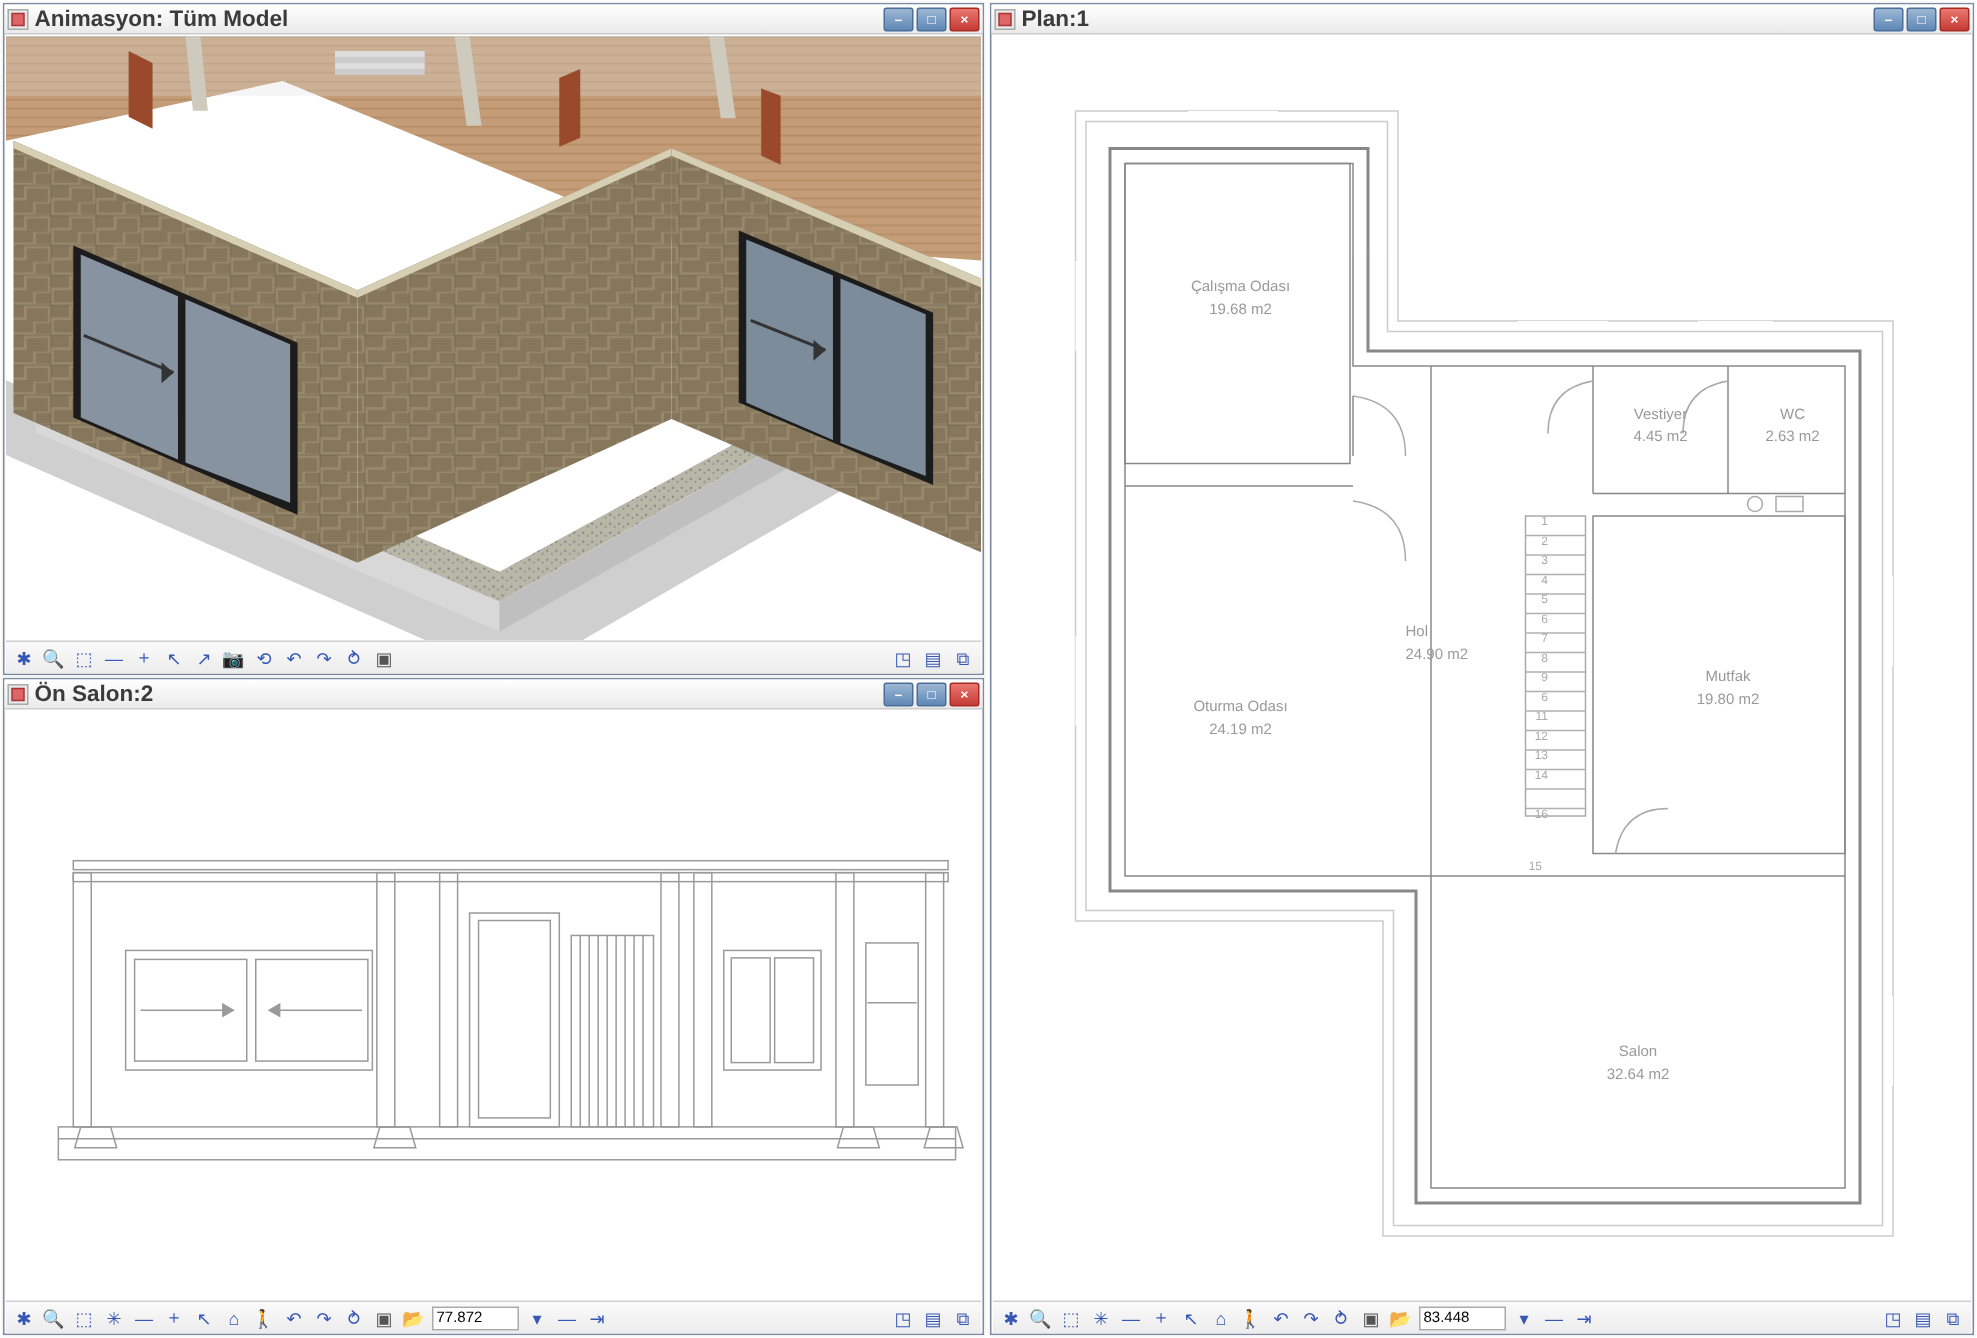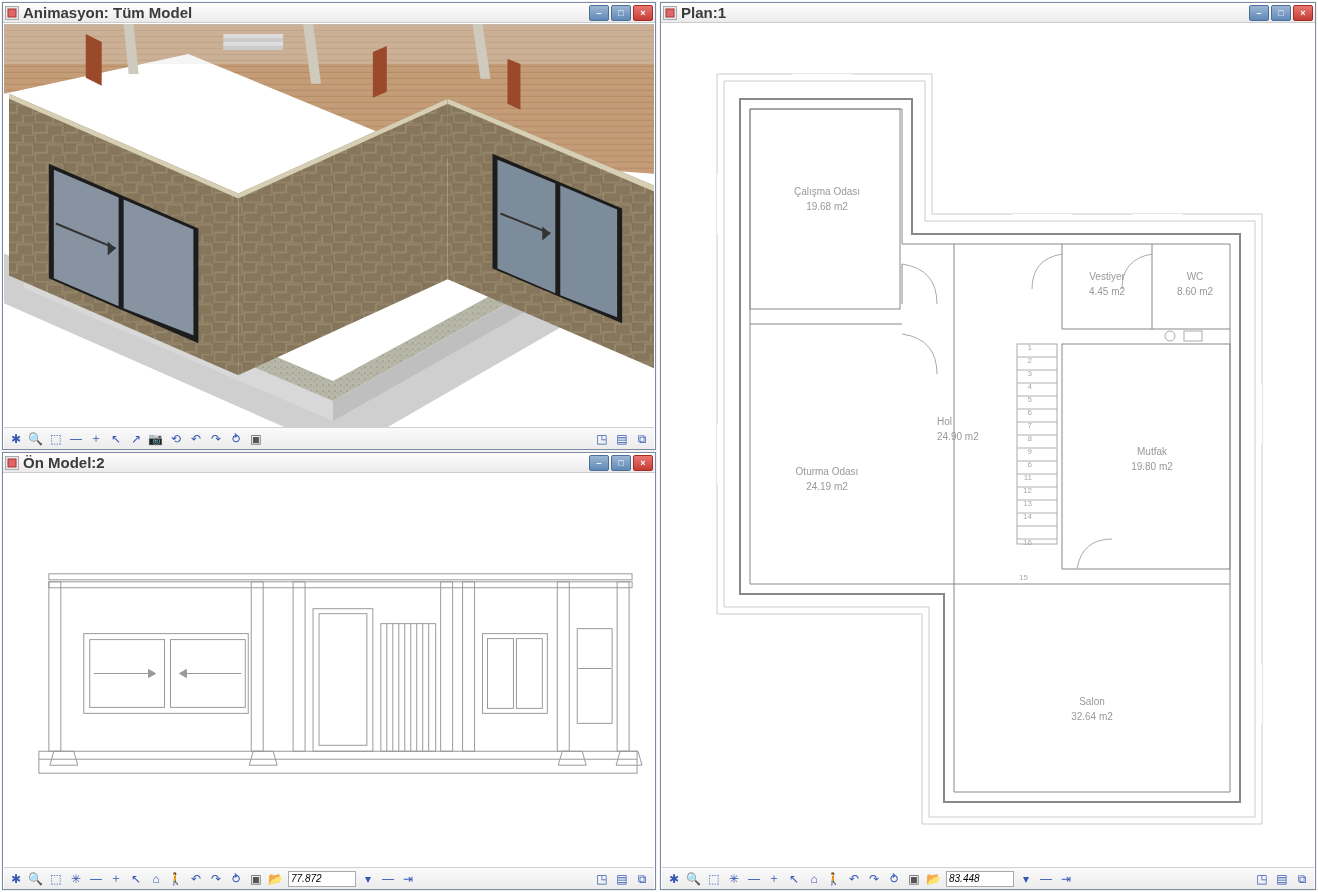--- a/index.html
+++ b/index.html
@@ -65,26 +65,25 @@
 .tool-icon {
   width: 16px; height: 16px;
   display: flex; align-items: center; justify-content: center;
   cursor: pointer;
   color: #3757b5;
   font-size: 12px;
 }
 .tool-spacer { flex: 1; }
 .tool-right-group { display: flex; gap: 4px; align-items: center; }
 .num-field {
-  width: 68px; height: 16px;
+  width: 58px; height: 16px;
   font-size: 10px;
   border: 1px solid #aaa;
   background: #fff;
   padding: 0 2px;
-  font-style: italic;
 }
 
 .room-label {
   position: absolute;
   font-size: 10px;
   color: #999;
   text-align: center;
   line-height: 1.5;
   pointer-events: none;
 }
@@ -202,21 +201,21 @@
   </div>
 </div>
 
 <div class="window" style="left:2px; top:452px; width:654px; height:438px;">
   <div class="titlebar">
     <span class="app-icon">
         <svg viewBox="0 0 10 10">
           <rect x="1" y="1" width="8" height="8" fill="#d66" stroke="#a33"></rect>
         </svg>
       </span>
-    <span class="title">Ön Model:2</span>
+    <span class="title">Ön Salon:2</span>
     <div class="win-controls">
       <div class="win-btn win-min">–</div>
       <div class="win-btn win-max">□</div>
       <div class="win-btn win-close">×</div>
     </div>
   </div>
   <div class="content" style="bottom:22px;">
     <svg width="100%" height="100%" viewBox="0 0 652 394">
       <rect width="652" height="394" fill="#fff"></rect>
       <g stroke="#9a9a9a" fill="none" stroke-width="1">
@@ -381,21 +380,21 @@
     <div class="room-label" style="left:105px; top:160px; width:120px;">
       <div>Çalışma Odası</div>
       <div>19.68 m2</div>
     </div>
     <div class="room-label" style="left:400px; top:245px; width:90px;">
       <div>Vestiyer</div>
       <div>4.45 m2</div>
     </div>
     <div class="room-label" style="left:498px; top:245px; width:70px;">
       <div>WC</div>
-      <div>8.60 m2</div>
+      <div>2.63 m2</div>
     </div>
     <div class="room-label" style="left:275px; top:390px; width:80px; text-align:left;">
       <div>Hol</div>
       <div>24.90 m2</div>
     </div>
     <div class="room-label" style="left:440px; top:420px; width:100px;">
       <div>Mutfak</div>
       <div>19.80 m2</div>
     </div>
     <div class="room-label" style="left:105px; top:440px; width:120px;">

